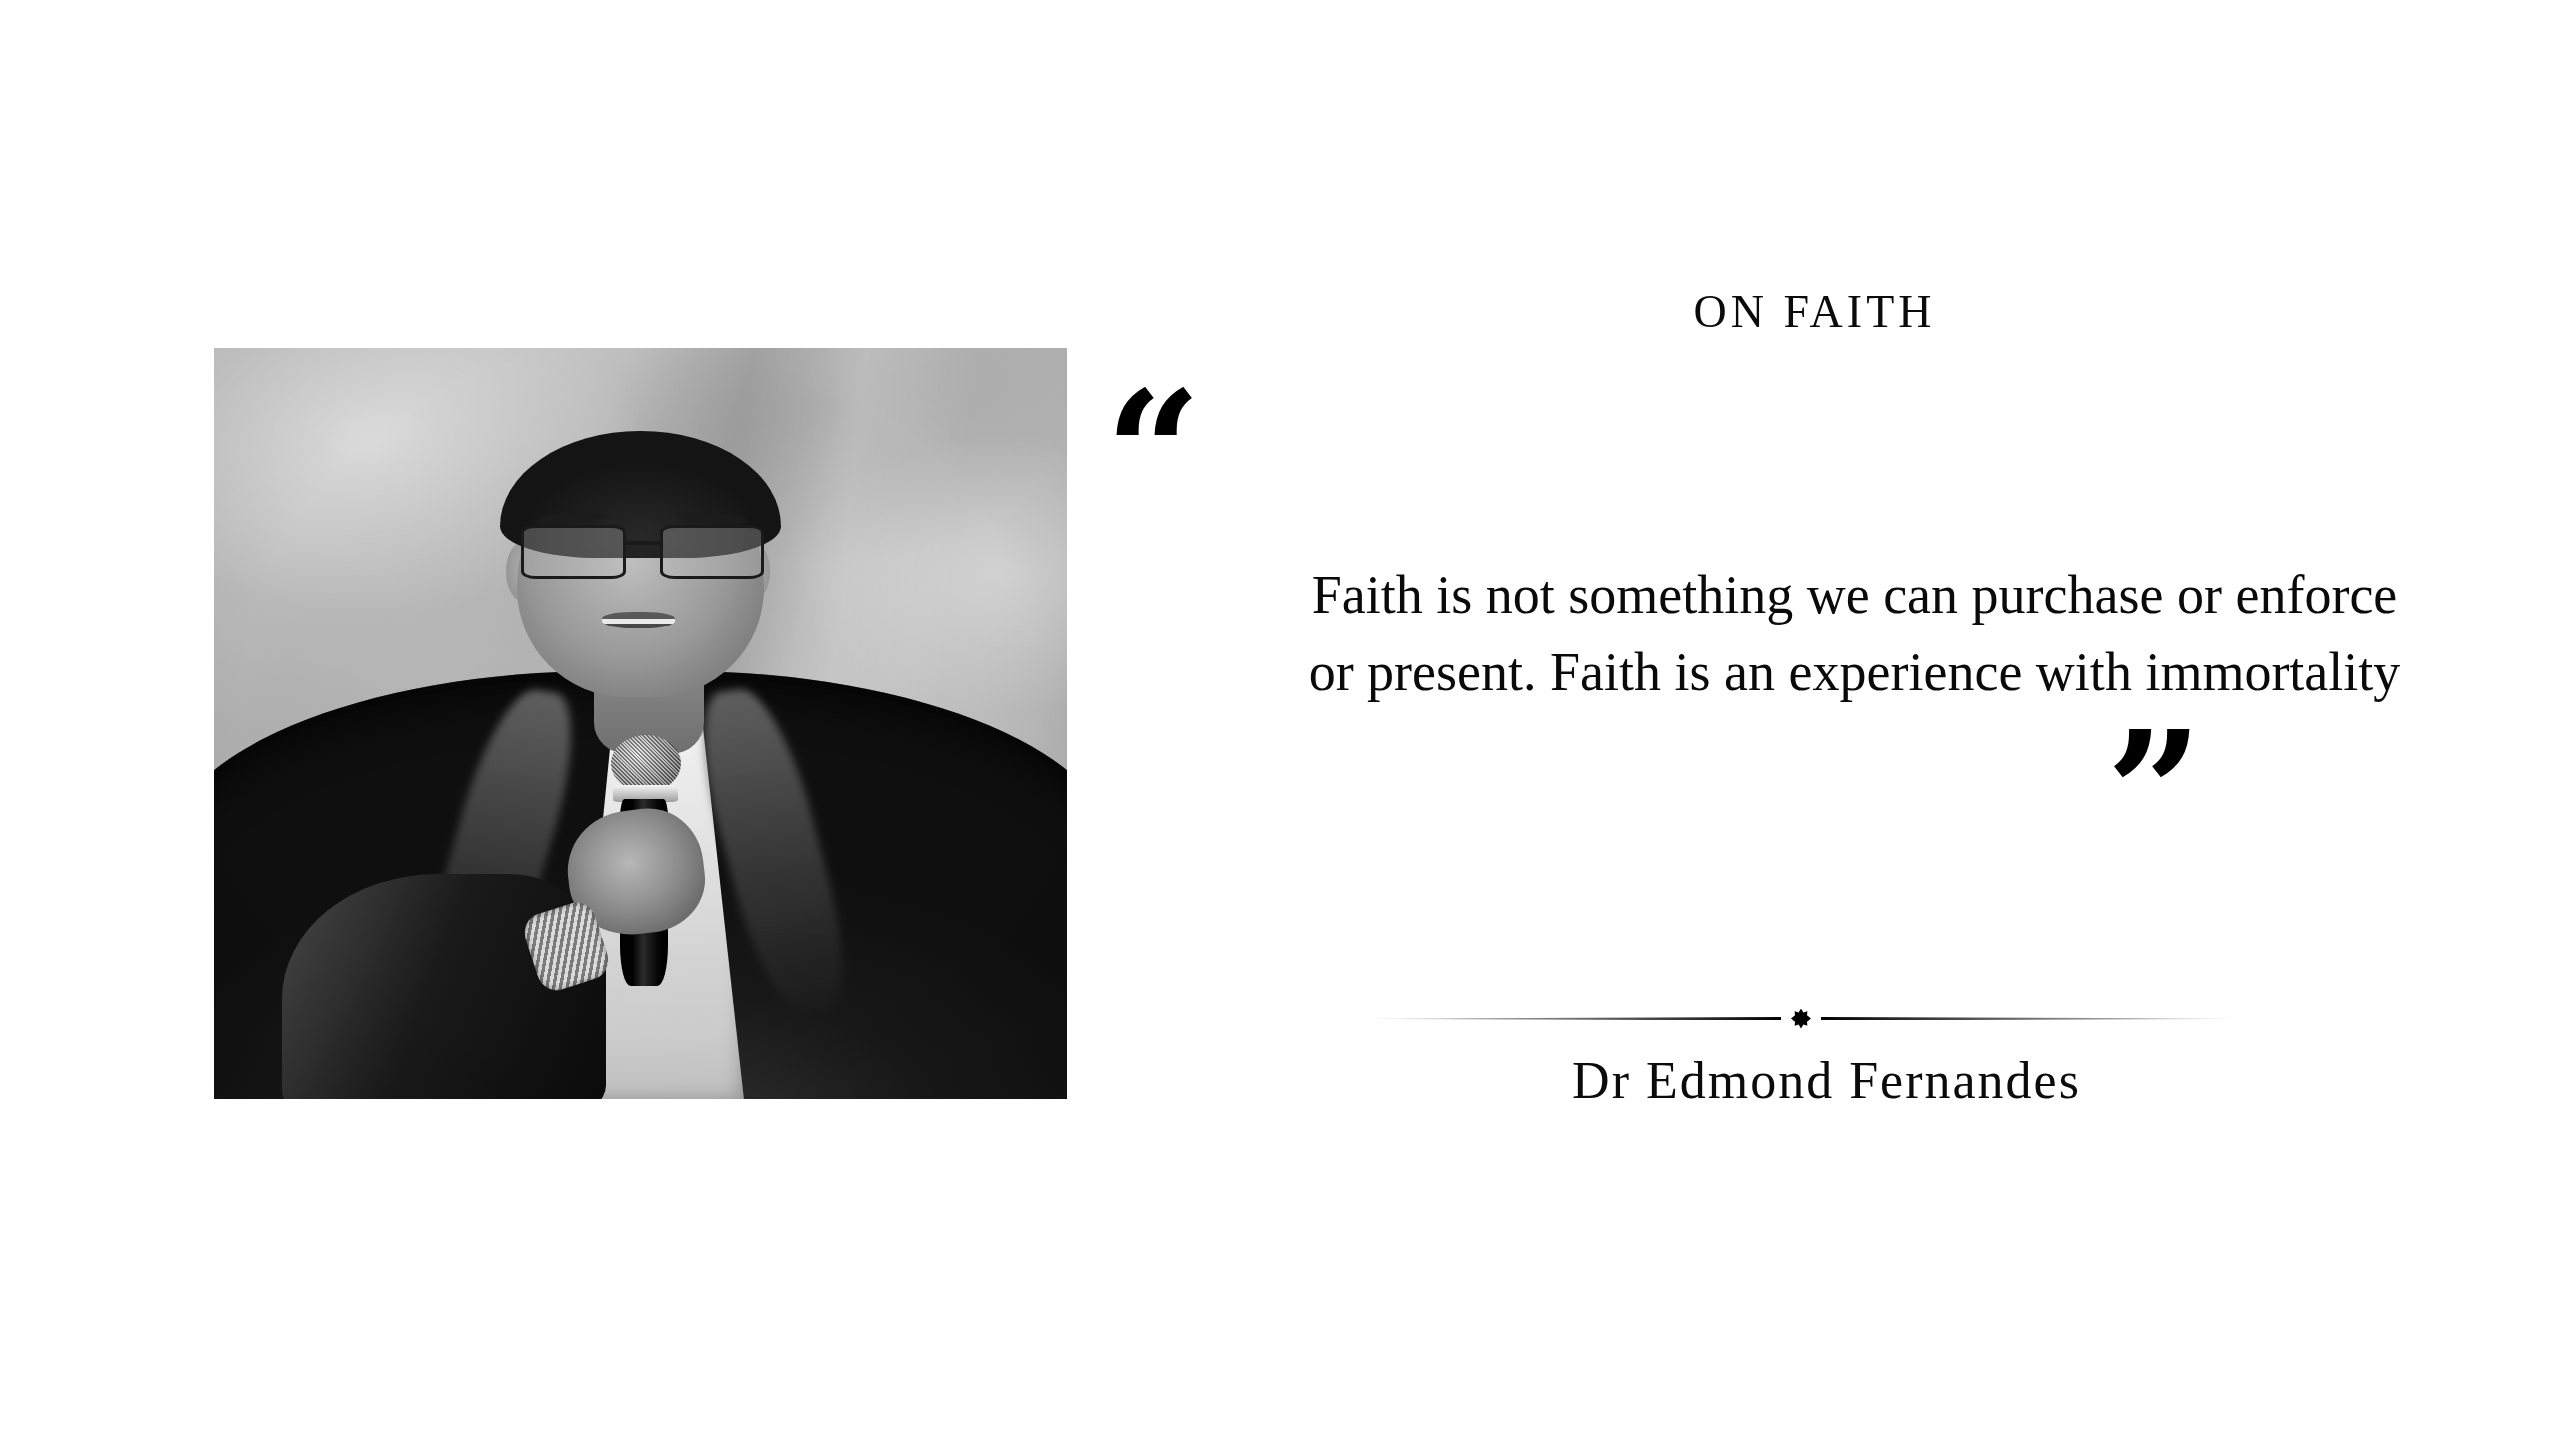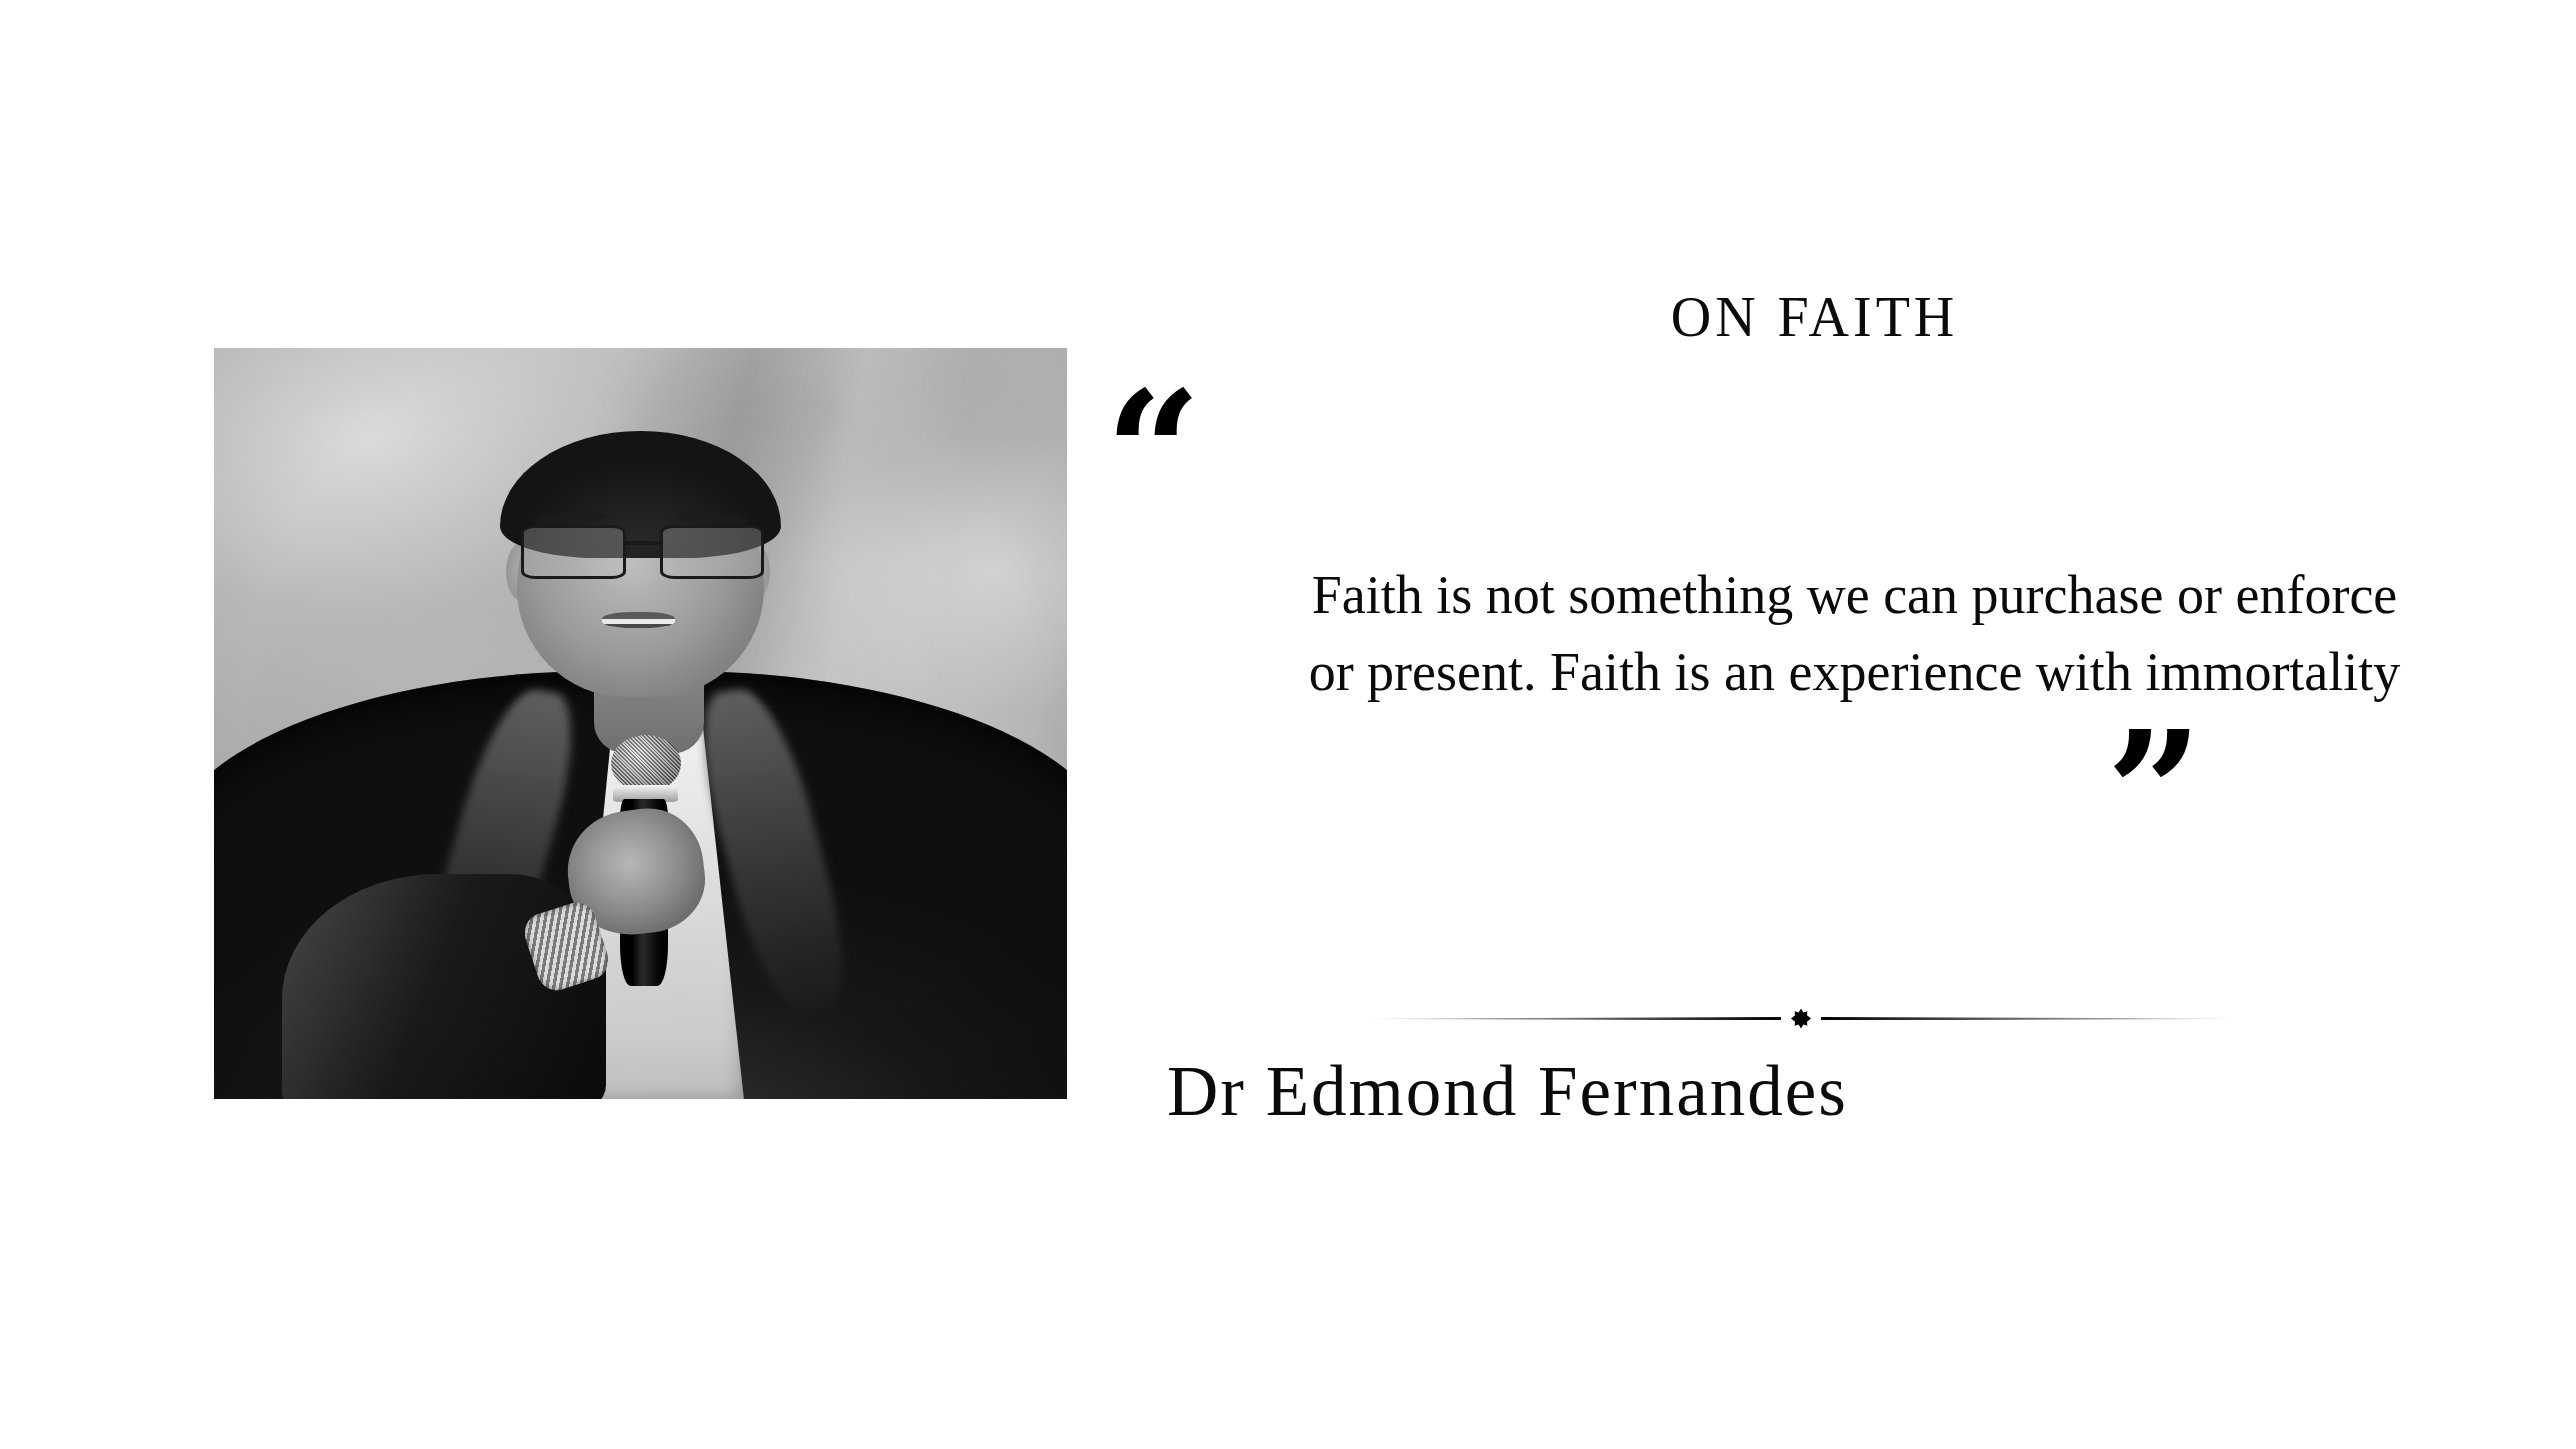--- a/index.html
+++ b/index.html
@@ -259,21 +259,21 @@
     width: 1295px;
     height: 939px;
   }
 
   .kicker {
     position: absolute;
     left: 0;
     top: 34px;
     width: 1295px;
     text-align: center;
-    font-size: 56px;
+    font-size: 46px;
     line-height: 1;
     letter-spacing: 4px;
     color: #0b0b0b;
     font-family: "Liberation Serif", "DejaVu Serif", serif;
   }
 
   .quote-open, .quote-close {
     position: absolute;
     font-family: "DejaVu Serif", "Liberation Serif", serif;
     font-weight: 700;
@@ -332,24 +332,25 @@
     margin: -10px 0 0 -10px;
     background: #000;
     clip-path: polygon(
       50% 0%, 62% 20%, 82% 14%, 80% 34%, 100% 50%,
       80% 66%, 82% 86%, 62% 80%, 50% 100%, 38% 80%,
       18% 86%, 20% 66%, 0% 50%, 20% 34%, 18% 14%, 38% 20%);
   }
 
   .attribution {
     position: absolute;
-    left: 0;
+    left: 12px;
     top: 797px;
     width: 1295px;
-    font-size: 71px;
+    text-align: center;
+    font-size: 52px;
     line-height: 1.1;
     letter-spacing: 2px;
     color: #0b0b0b;
     font-family: "Liberation Serif", "DejaVu Serif", serif;
   }
 </style>
 </head>
 <body>
 
 <div id="stage">

